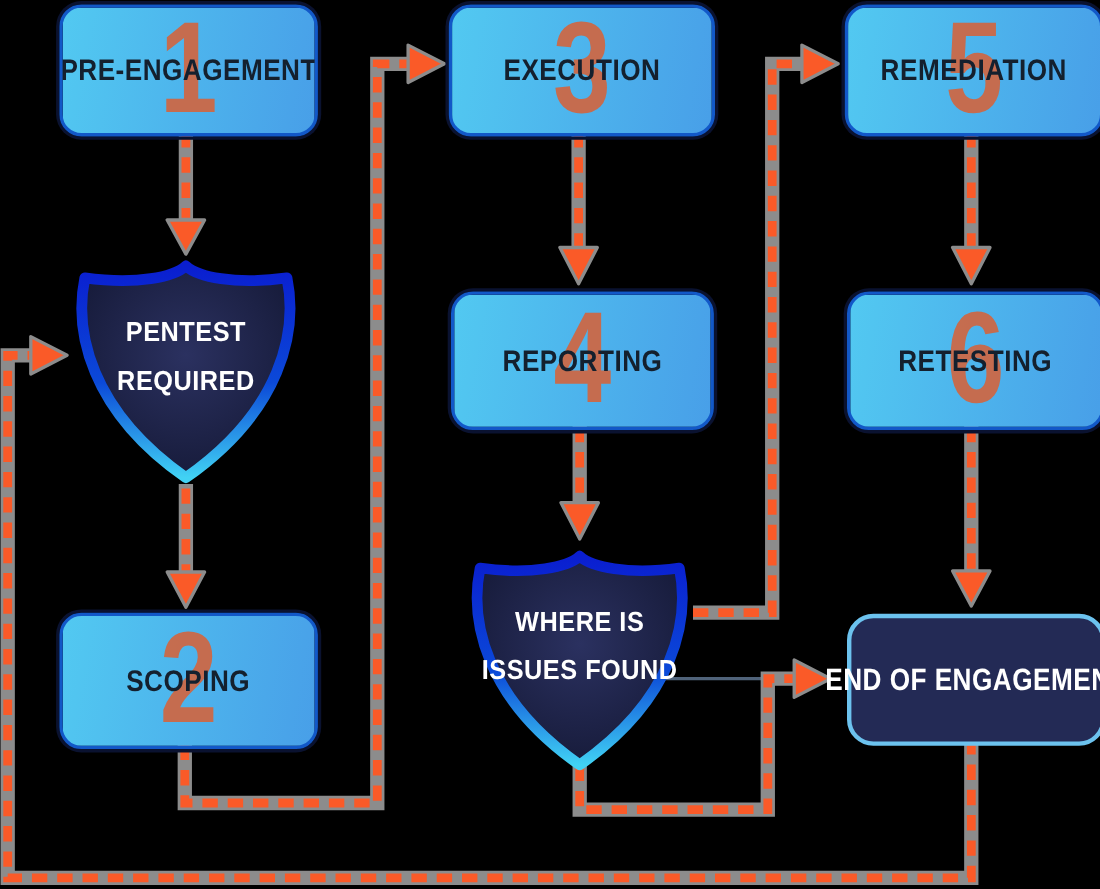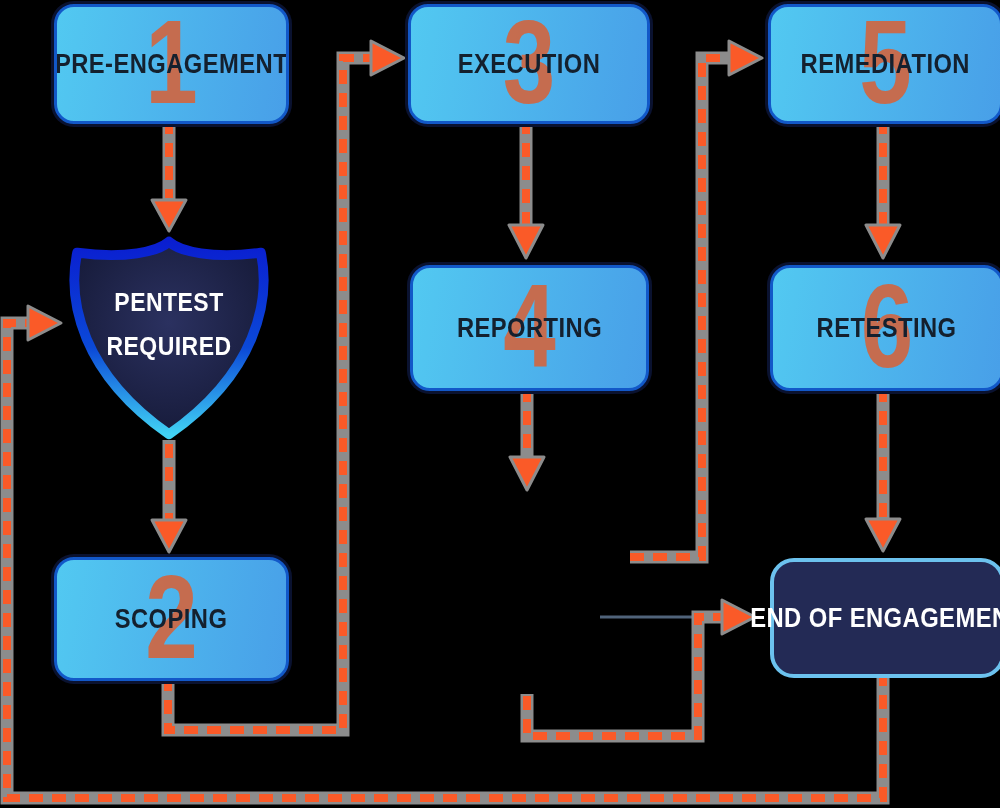--- a/index.html
+++ b/index.html
@@ -184,18 +184,38 @@
         </radialGradient>
       </defs>
       <path d="M100 8 C90 17 60 24 16 18 C7 62 20 128 100 184 C180 128 193 62 184 18 C140 24 110 17 100 8 Z" fill="url(#sf1)" stroke="url(#sb1)" stroke-width="9" stroke-linejoin="round"></path>
     </svg>
     <div class="shield-text">
       <div>PENTEST</div>
       <div>REQUIRED</div>
     </div>
   </div>
 
+  <div class="node shield" style="left:417px;top:497px;width:220px;height:207px">
+    <svg class="shield-svg" viewBox="0 0 200 192">
+      <defs>
+        <linearGradient id="sb2" x1="0" y1="0" x2="0" y2="1">
+          <stop offset="0" stop-color="#0a1ed0"></stop>
+          <stop offset="0.55" stop-color="#0b49d8"></stop>
+          <stop offset="1" stop-color="#41d2f4"></stop>
+        </linearGradient>
+        <radialGradient id="sf2" cx="0.5" cy="0.42" r="0.78">
+          <stop offset="0" stop-color="#2b3160"></stop>
+          <stop offset="1" stop-color="#10142e"></stop>
+        </radialGradient>
+      </defs>
+      <path d="M100 8 C90 17 60 24 16 18 C7 62 20 128 100 184 C180 128 193 62 184 18 C140 24 110 17 100 8 Z" fill="url(#sf2)" stroke="url(#sb2)" stroke-width="9" stroke-linejoin="round"></path>
+    </svg>
+    <div class="shield-text">
+      <div>WHERE IS</div>
+      <div>ISSUES FOUND</div>
+    </div>
+  </div>
 
   <div class="node endbox" style="left:770px;top:558px;width:227px;height:112px">
     <div class="label">END OF ENGAGEMENT</div>
   </div>
 
 </div>
 
 </body></html>

